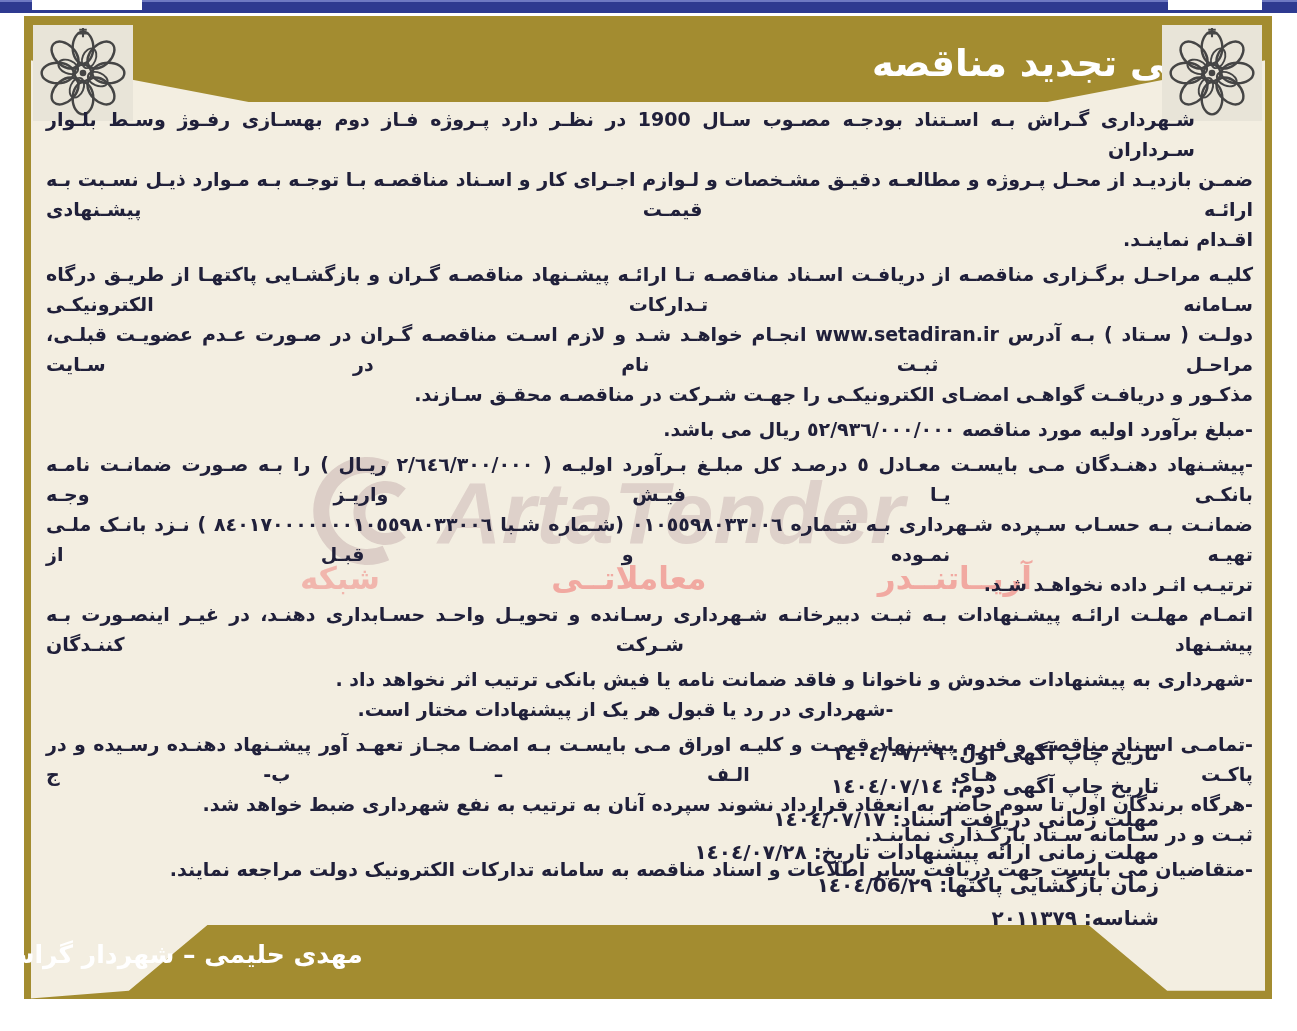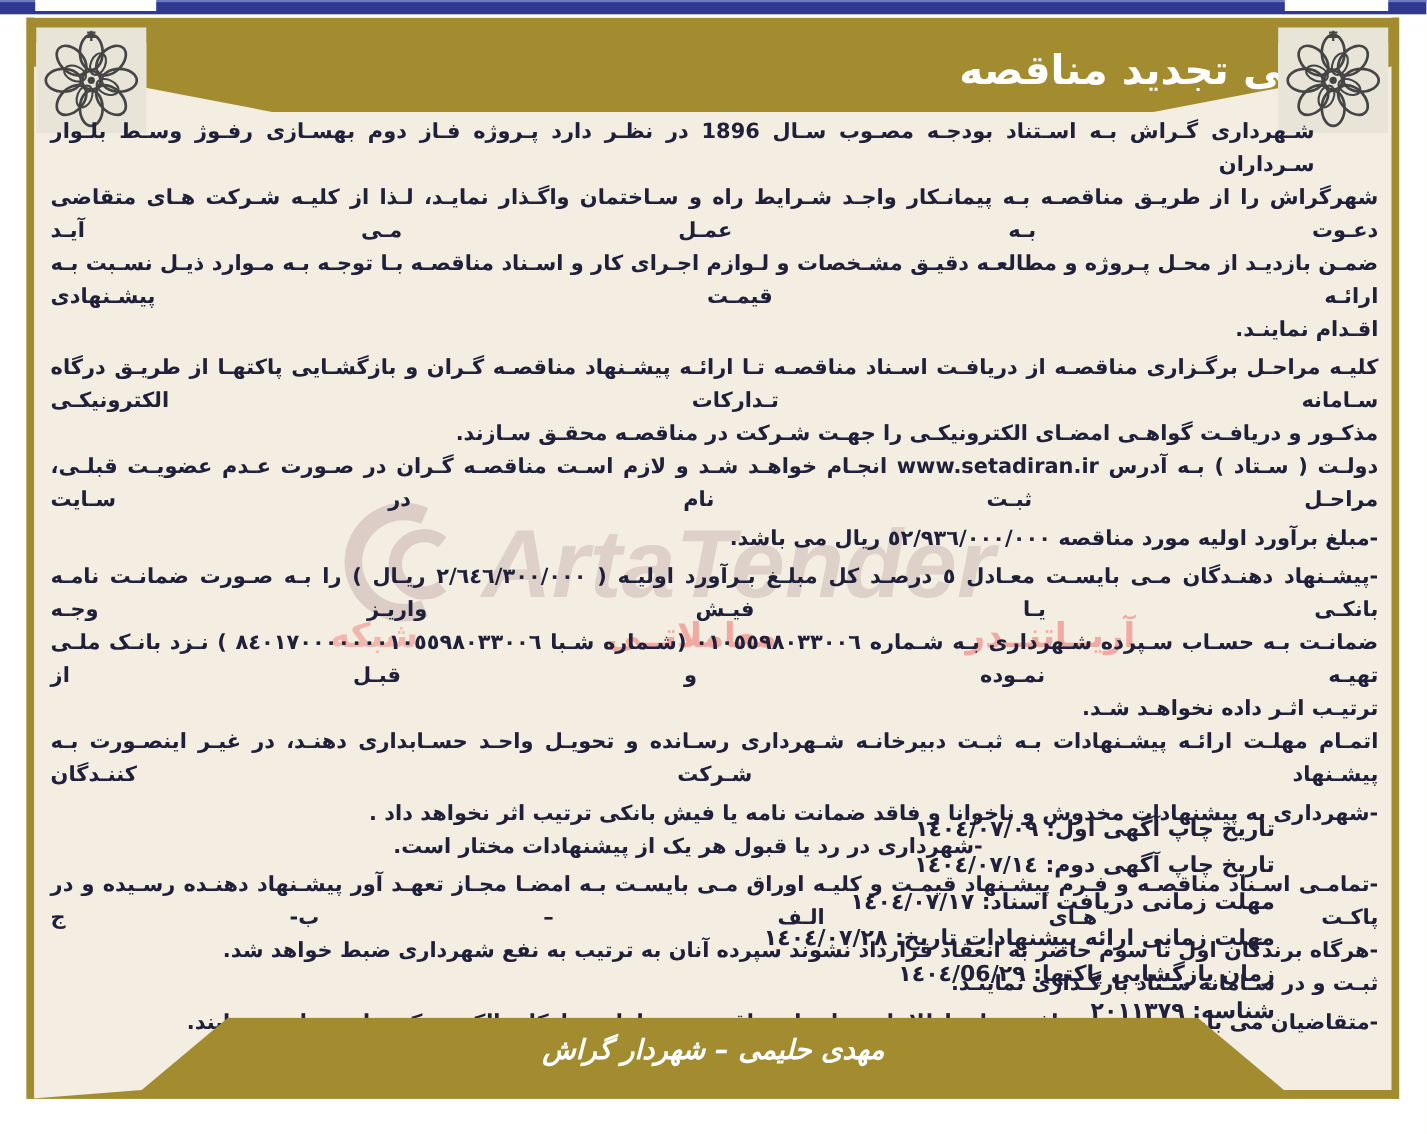--- a/index.html
+++ b/index.html
@@ -35,22 +35,22 @@
   .body-text .bl{white-space:nowrap;}
   .body-text .bl.j{white-space:normal;text-align:justify;text-align-last:justify;}
   .body-text .bl.ind{padding-right:58px;}
   .body-text .bl.gap{margin-top:5px;}
   
   .dates{position:absolute;left:46px;top:737px;width:1160px;direction:rtl;color:#20203a;
          font-size:20px;font-weight:bold;line-height:33px;text-align:right;padding-right:47px;box-sizing:border-box;}
   
   .footband{position:absolute;left:24px;top:925px;width:1248px;height:74px;background:#a38c30;
             clip-path:polygon(14.7% 0,85.3% 0,91.6% 89%,100% 89%,100% 100%,0 100%,8.4% 89%);}
-  .signature{position:absolute;left:0;top:940px;width:1297px;text-align:center;color:#ffffff;
-             font-size:25px;font-weight:bold;font-style:italic;}
+  .signature{position:absolute;left:0;top:940px;width:1297px;color:#ffffff;
+             font-size:25px;font-weight:bold;}
 </style>
 </head>
 <body>
 
 <div class="page">
 
   <div class="topbar">
     <div class="top-notch notch-left"></div>
     <div class="top-notch notch-right"></div>
   </div>
@@ -106,27 +106,26 @@
         <use href="#flower"></use>
       </svg>
   </div>
   <div class="emblem emblem-right">
     <svg>
         <use href="#flower"></use>
       </svg>
   </div>
 
   <div class="body-text">
-      <div class="bl j ind">شـهرداری گـراش بـه اسـتناد بودجـه مصـوب سـال 1896 در نظـر دارد پـروژه فـاز دوم بهسـازی رفـوژ وسـط بلـوار سـرداران</div>
-      <div class="bl j">شهرگراش را از طریـق مناقصـه بـه پیمانـکار واجـد شـرایط راه و سـاختمان واگـذار نمایـد، لـذا از کلیـه شـرکت هـای متقاضی  دعـوت بـه عمـل مـی آیـد</div>
+      <div class="bl j ind">شـهرداری گـراش بـه اسـتناد بودجـه مصـوب سـال 1900 در نظـر دارد پـروژه فـاز دوم بهسـازی رفـوژ وسـط بلـوار سـرداران</div>
       <div class="bl j">ضمـن بازدیـد از محـل پـروژه و مطالعـه دقیـق مشـخصات و لـوازم اجـرای کار و اسـناد مناقصـه بـا توجـه بـه مـوارد ذیـل نسـبت بـه ارائـه قیمـت پیشـنهادی</div>
       <div class="bl">اقـدام نماینـد.</div>
       <div class="bl j gap">کلیـه مراحـل برگـزاری مناقصـه از دریافـت اسـناد مناقصـه تـا ارائـه پیشـنهاد مناقصـه گـران و بازگشـایی پاکتهـا از طریـق درگاه سـامانه تـدارکات الکترونیکـی</div>
+      <div class="bl j">دولـت ( سـتاد ) بـه آدرس www.setadiran.ir انجـام خواهـد شـد و لازم اسـت مناقصـه گـران در صـورت عـدم عضویـت قبلـی، مراحـل ثبـت نام در سـایت</div>
       <div class="bl">مذکـور و دریافـت گواهـی امضـای الکترونیکـی را جهـت شـرکت در مناقصـه محقـق سـازند.</div>
-      <div class="bl j">دولـت ( سـتاد ) بـه آدرس www.setadiran.ir انجـام خواهـد شـد و لازم اسـت مناقصـه گـران در صـورت عـدم عضویـت قبلـی، مراحـل ثبـت نام در سـایت</div>
       <div class="bl gap">-مبلغ برآورد اولیه مورد مناقصه ٥٢/٩٣٦/٠٠٠/٠٠٠ ریال می باشد.</div>
       <div class="bl j gap">-پیشـنهاد دهنـدگان مـی بایسـت معـادل ٥ درصـد کل مبلـغ بـرآورد اولیـه ( ٢/٦٤٦/٣٠٠/٠٠٠ ریـال ) را بـه صـورت ضمانـت نامـه بانکـی یـا فیـش واریـز وجـه</div>
       <div class="bl j">ضمانـت بـه حسـاب سـپرده شـهرداری بـه شـماره ٠١٠٥٥٩٨٠٣٣٠٠٦ (شـماره شـبا ٨٤٠١٧٠٠٠٠٠٠٠١٠٥٥٩٨٠٣٣٠٠٦ ) نـزد بانـک ملـی تهیـه نمـوده و  قبـل از</div>
       <div class="bl">ترتیـب اثـر داده نخواهـد شـد.</div>
       <div class="bl j">اتمـام مهلـت ارائـه پیشـنهادات بـه ثبـت دبیرخانـه شـهرداری رسـانده و تحویـل واحـد حسـابداری دهنـد، در غیـر اینصـورت بـه پیشـنهاد شـرکت کننـدگان</div>
       <div class="bl gap">-شهرداری به پیشنهادات مخدوش و ناخوانا و فاقد ضمانت نامه یا فیش بانکی ترتیب اثر نخواهد داد .</div>
       <div class="bl" style="padding-right: 48px; text-align: center;">-شهرداری در رد یا قبول هر یک از پیشنهادات مختار است.</div>
       <div class="bl j gap">-تمامـی اسـناد مناقصـه و فـرم پیشـنهاد قیمـت و کلیـه اوراق مـی بایسـت بـه امضـا مجـاز تعهـد آور پیشـنهاد دهنـده رسـیده و در پاکـت هـای الـف – ب- ج</div>
       <div class="bl">-هرگاه برندگان اول تا سوم حاضر به انعقاد قرارداد نشوند سپرده آنان به ترتیب به نفع شهرداری ضبط خواهد شد.</div>
       <div class="bl">ثبـت و در سـامانه سـتاد بارگـذاری نماینـد.</div>

